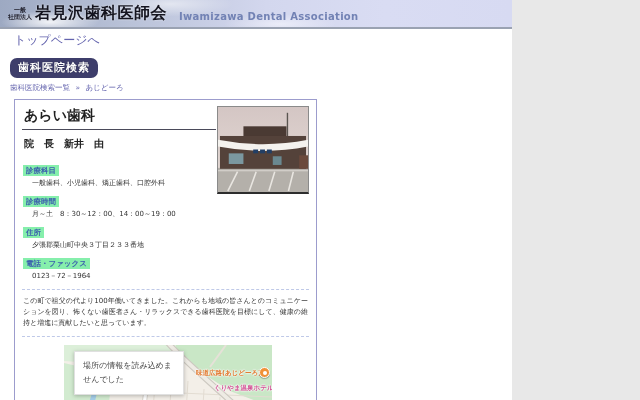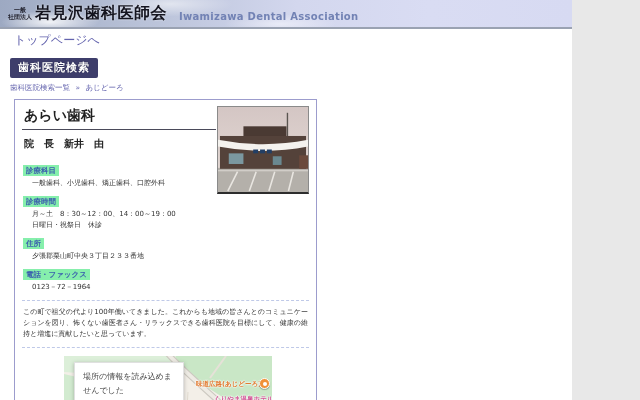--- a/index.html
+++ b/index.html
@@ -1,19 +1,19 @@
 <!DOCTYPE html>
 <html><head>
 <meta charset="utf-8">
 <style>
   * { margin: 0; padding: 0; box-sizing: border-box; }
   html, body { background: #e8e8e8; }
   .page {
     position: relative;
-    width: 572px; height: 400px;
+    width: 512px; height: 400px;
     background: #fff;
     overflow: hidden;
     font-family: "DejaVu Sans", sans-serif;
     color: #333;
   }
   
   .site-header {
     height: 29px;
     display: flex; align-items: center;
     padding-left: 8px;
@@ -26,21 +26,21 @@
   }
   .org-type { display: flex; flex-direction: column; font-size: 6px; font-weight: bold; color: #1c1c28; line-height: 1.15; text-align: center; margin-right: 3px; }
   .org-name { font-size: 16px; font-weight: bold; color: #14141f; letter-spacing: .5px; text-shadow: 0 0 2px rgba(255,255,255,.7); }
   .org-en { font-size: 10px; font-weight: bold; color: #7282b4; margin-left: 12px; margin-top: 5px; letter-spacing: .3px; }
   
   .top-link { display: inline-block; margin: 3px 0 0 14px; font-size: 12px; color: #6464ae; text-decoration: none; cursor: pointer; }
   .section-badge {
     display: inline-block; margin: 9px 0 0 10px;
     background: #3e3e6b; color: #fff;
     font-size: 11px; font-weight: bold; letter-spacing: 1px;
-    padding: 2px 8px 3px; border-radius: 2px;
+    padding: 2px 8px 3px; border-radius: 7px;
     text-shadow: 0 0 1px #1f1f3a;
   }
   .breadcrumb { margin: 5px 0 0 10px; font-size: 7.5px; color: #6464ae; }
   .breadcrumb a { color: #6464ae; text-decoration: none; cursor: pointer; }
   .breadcrumb .sep { margin: 0 3px; color: #6464ae; }
   
   .card {
     position: relative;
     margin: 6px 0 0 14px;
     width: 303px;
@@ -159,21 +159,20 @@
       <div class="director">院　長　新井　由</div>
 
       <div>
         <span class="field-label">診療科目</span>
         <div class="field-line">一般歯科、小児歯科、矯正歯科、口腔外科</div>
       </div>
 
       <div>
         <span class="field-label">診療時間</span>
         <div class="field-line">月～土　8：30～12：00、14：00～19：00</div>
-        <div class="field-line">日曜日・祝祭日　休診</div>
       </div>
 
       <div>
         <span class="field-label">住所</span>
         <div class="field-line">夕張郡栗山町中央３丁目２３３番地</div>
       </div>
 
       <div>
         <span class="field-label">電話・ファックス</span>
         <div class="field-line">0123－72－1964</div>

